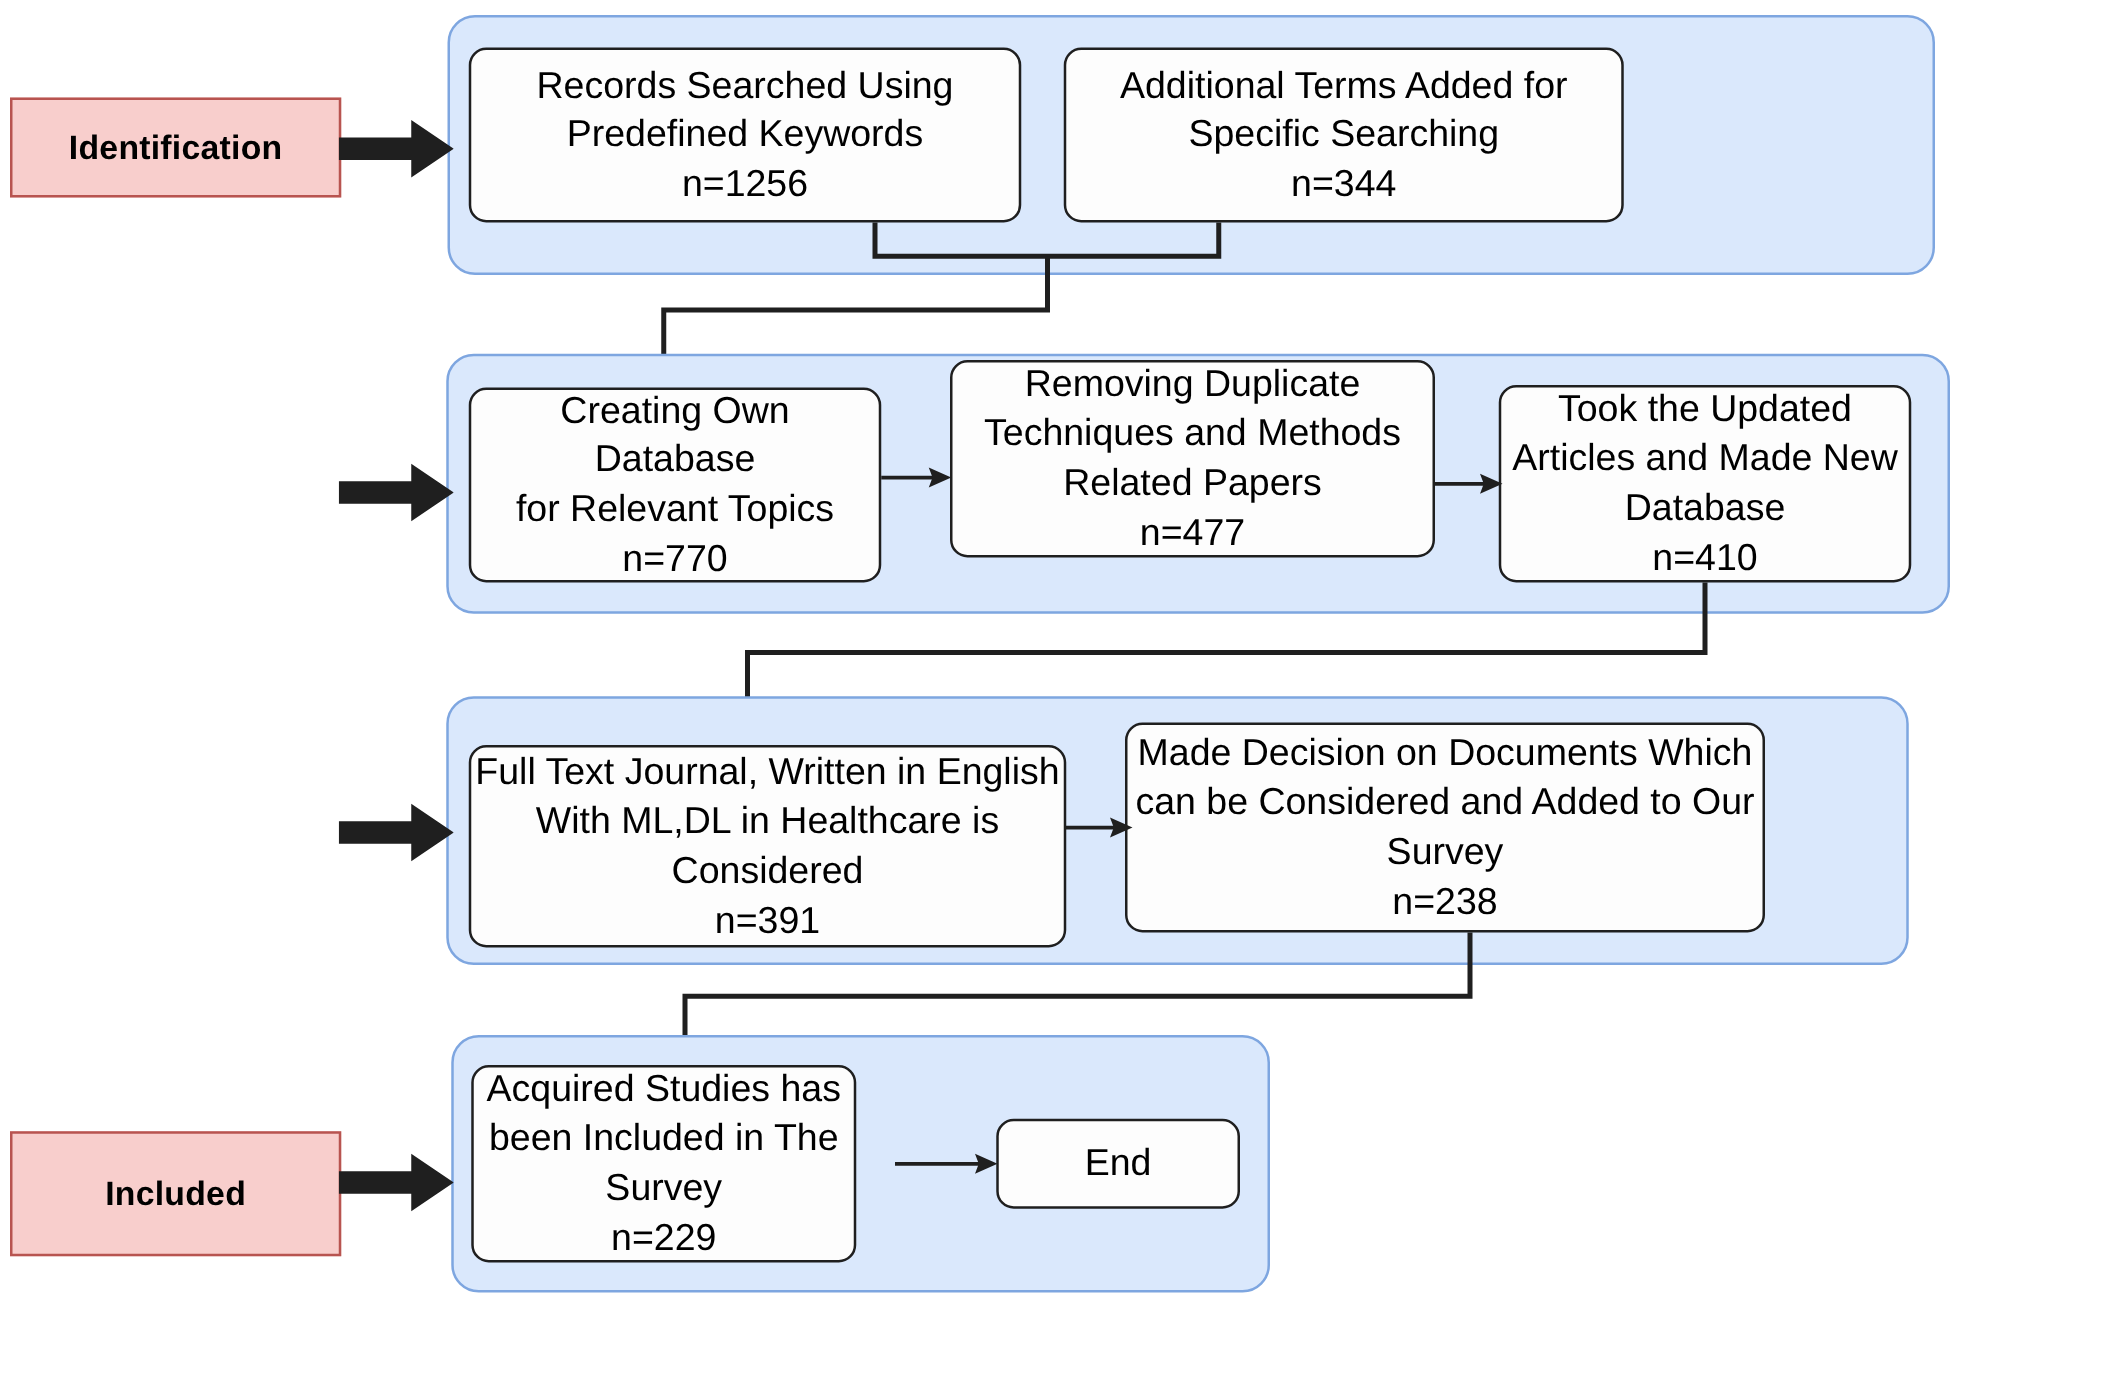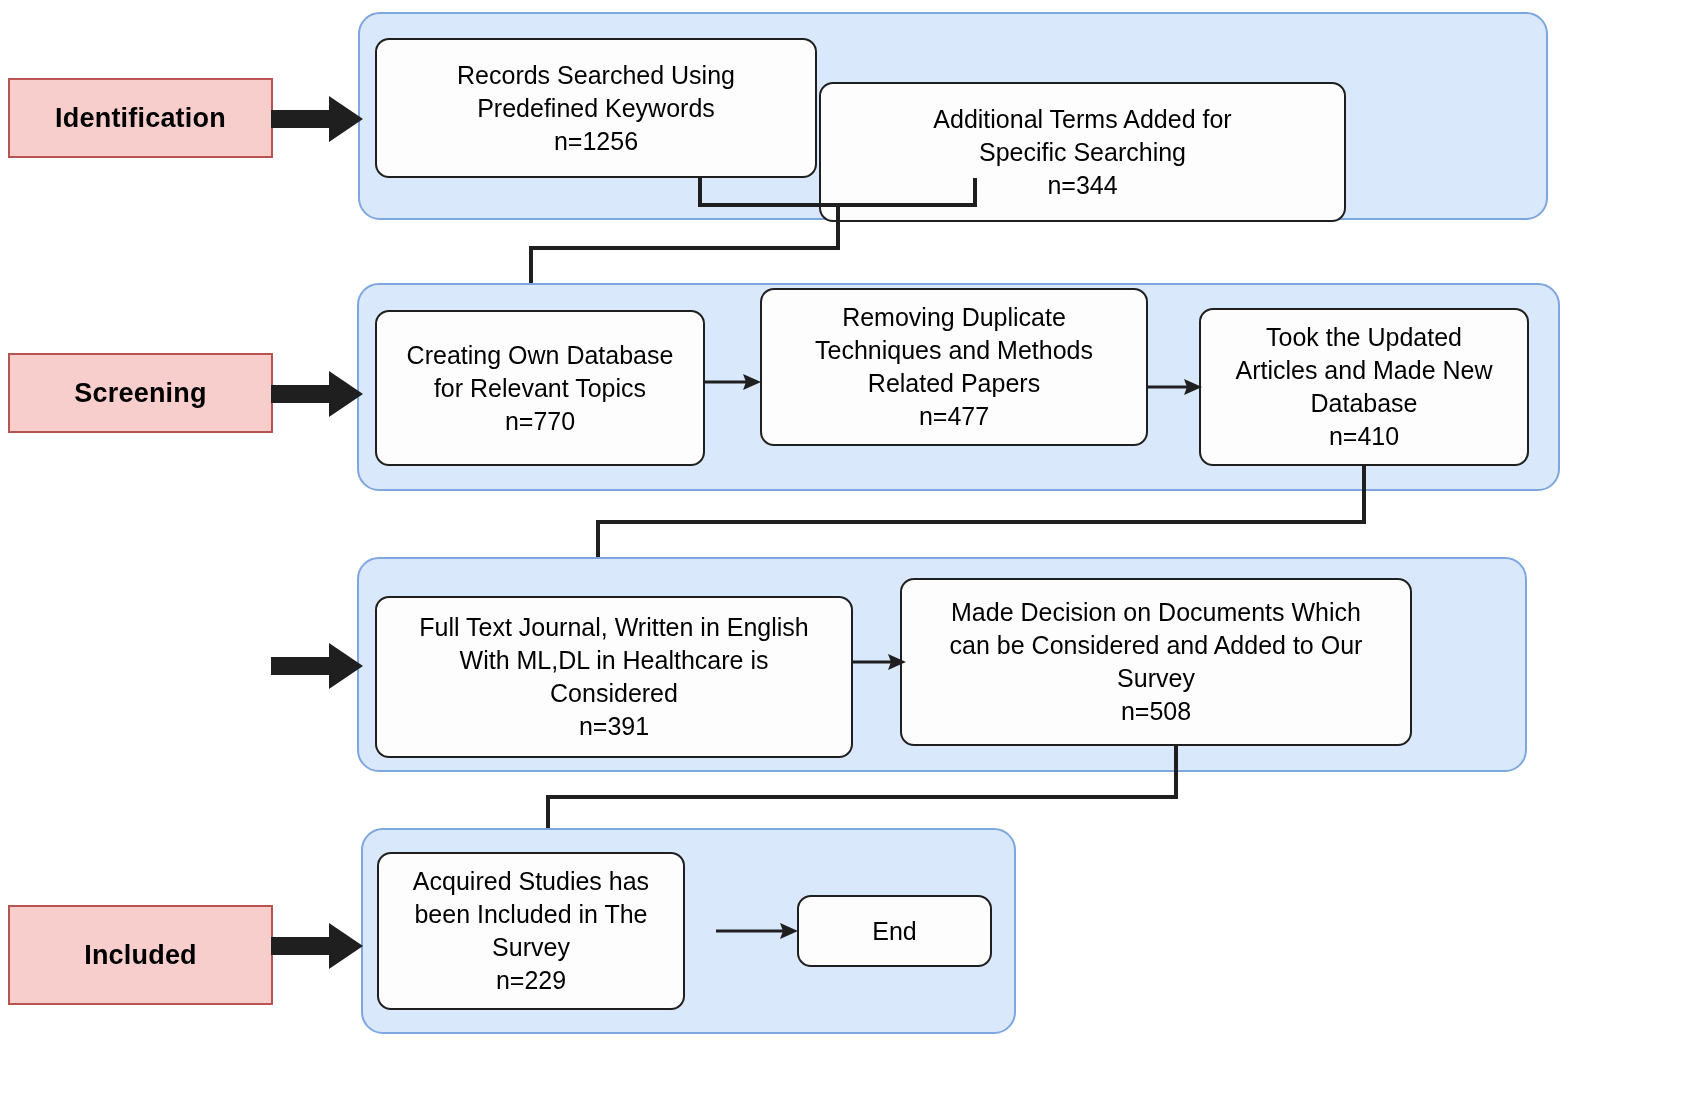--- a/index.html
+++ b/index.html
@@ -48,21 +48,21 @@
   .node {
     position: absolute;
     background: #fdfdfd;
     border: 2.5px solid #1f1f1f;
     border-radius: 14px;
     box-sizing: border-box;
     display: flex;
     align-items: center;
     justify-content: center;
     text-align: center;
-    font-size: 25px;
+    font-size: 30px;
     line-height: 1.32;
     color: #000000;
     white-space: pre-line;
     padding: 2px 4px;
   }
   .node.tight { padding: 2px 0; }
 
   
   .block-arrow {
     position: absolute;
@@ -83,21 +83,21 @@
 <body>
 
 <div id="canvas">
 
   <div class="group" style="left:358px; top:12px; width:1190px; height:208px;"></div>
 
   <div class="node" style="left:375px; top:38px; width:442px; height:140px;">Records Searched Using
 Predefined Keywords
 n=1256</div>
 
-  <div class="node" style="left:819px; top:38px; width:527px; height:140px;margin-top:44px;">Additional Terms Added for
+  <div class="node" style="left:851px; top:38px; width:448px; height:140px;">Additional Terms Added for
 Specific Searching
 n=344</div>
 
   <div class="stage-label" style="left:8px; top:78px; width:265px; height:80px;">Identification</div>
 
   <svg class="block-arrow" style="left:271px; top:92px;" width="92" height="54" viewBox="0 0 92 54">
     <polygon points="0,18 58,18 58,4 92,27 58,50 58,36 0,36" fill="#1f1f1f"></polygon>
   </svg>
 
   <svg class="conn" style="left:0px; top:0px;" width="1685" height="1113" viewBox="0 0 1685 1113">
@@ -115,21 +115,20 @@
   <div class="node" style="left:760px; top:288px; width:388px; height:158px;">Removing Duplicate
 Techniques and Methods
 Related Papers
 n=477</div>
 
   <div class="node" style="left:1199px; top:308px; width:330px; height:158px;">Took the Updated
 Articles and Made New
 Database
 n=410</div>
 
-  <div class="stage-label" style="left:8px; top:353px; width:265px; height:80px;">Screening</div>
 
   <svg class="block-arrow" style="left:271px; top:367px;" width="92" height="54" viewBox="0 0 92 54">
     <polygon points="0,18 58,18 58,4 92,27 58,50 58,36 0,36" fill="#1f1f1f"></polygon>
   </svg>
 
   <svg class="conn" style="left:705px; top:370px;" width="58" height="24" viewBox="0 0 58 24">
     <line x1="0" y1="12" x2="42" y2="12" stroke-width="3"></line>
     <polygon points="56,12 38,4 41,12 38,20"></polygon>
   </svg>
 
@@ -146,21 +145,21 @@
   <div class="group" style="left:357px; top:557px; width:1170px; height:215px;"></div>
 
   <div class="node tight" style="left:375px; top:596px; width:478px; height:162px;">Full Text Journal, Written in English
 With ML,DL in Healthcare is
 Considered
 n=391</div>
 
   <div class="node tight" style="left:900px; top:578px; width:512px; height:168px;">Made Decision on Documents Which
 can be Considered and Added to Our
 Survey
-n=508</div>
+n=238</div>
 
 
   <svg class="block-arrow" style="left:271px; top:639px;" width="92" height="54" viewBox="0 0 92 54">
     <polygon points="0,18 58,18 58,4 92,27 58,50 58,36 0,36" fill="#1f1f1f"></polygon>
   </svg>
 
   <svg class="conn" style="left:852px; top:650px;" width="56" height="24" viewBox="0 0 56 24">
     <line x1="0" y1="12" x2="40" y2="12" stroke-width="3"></line>
     <polygon points="54,12 36,4 39,12 36,20"></polygon>
   </svg>

